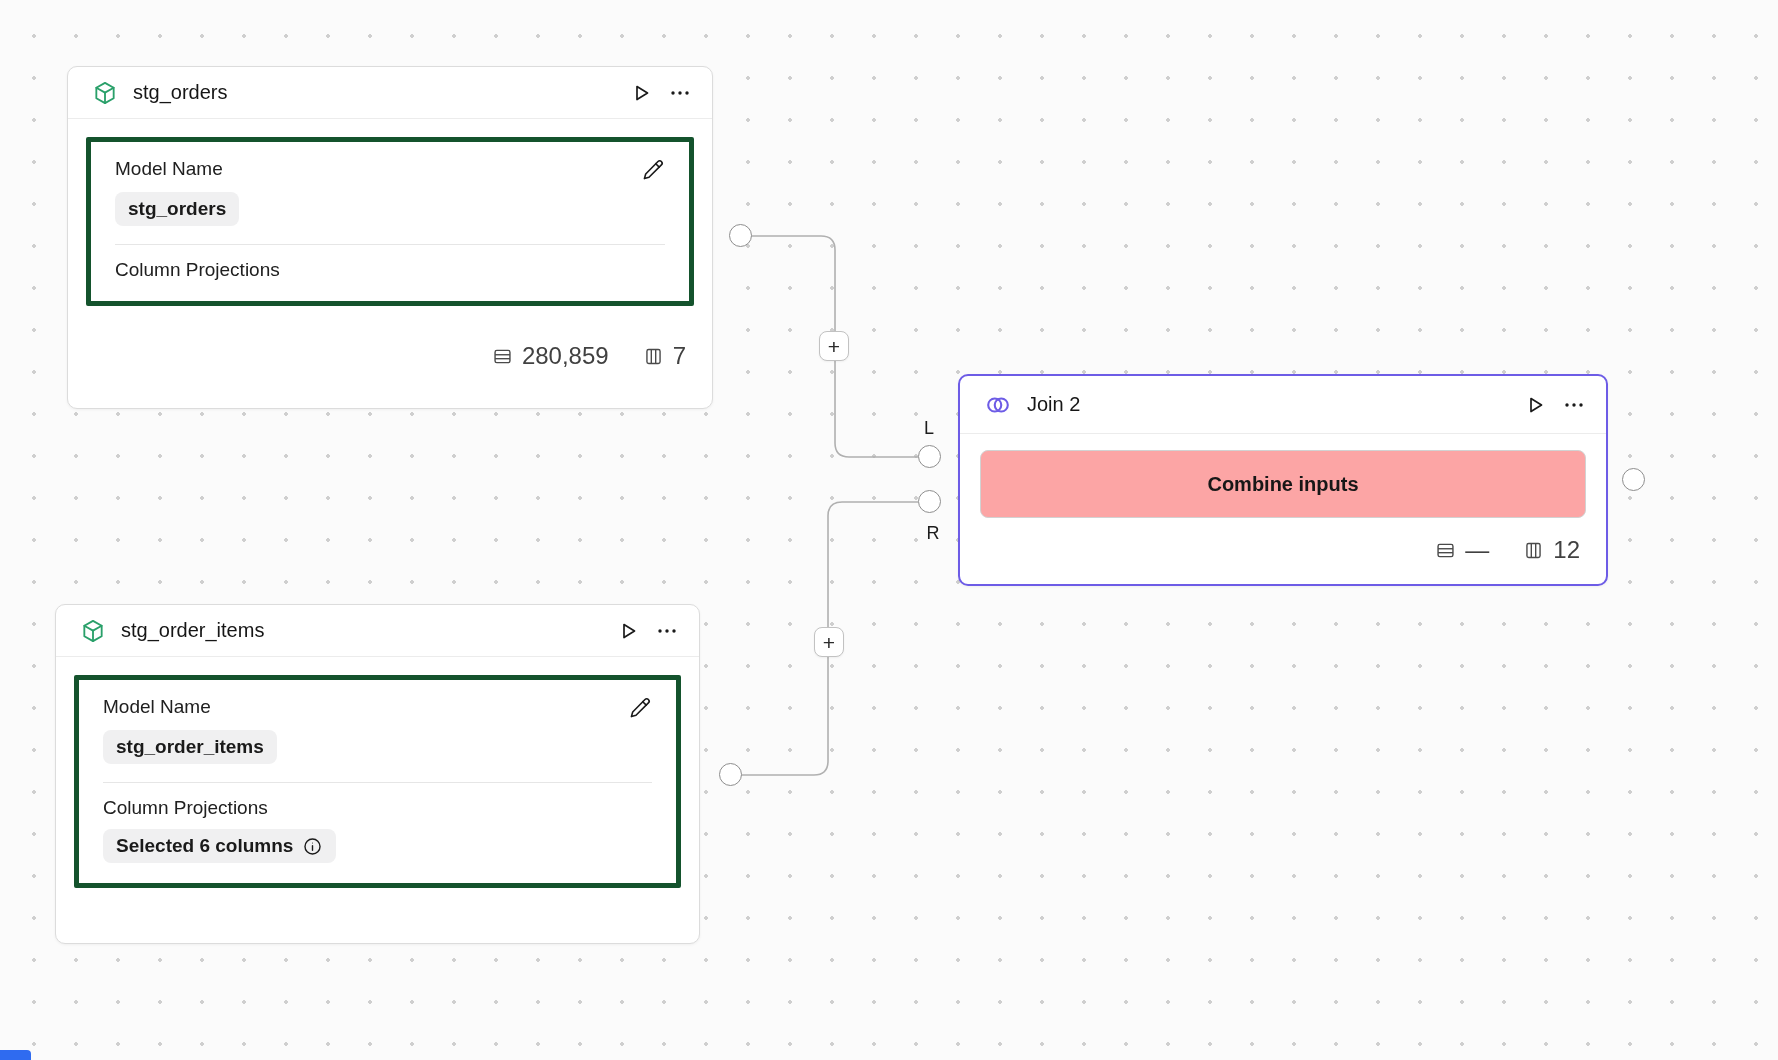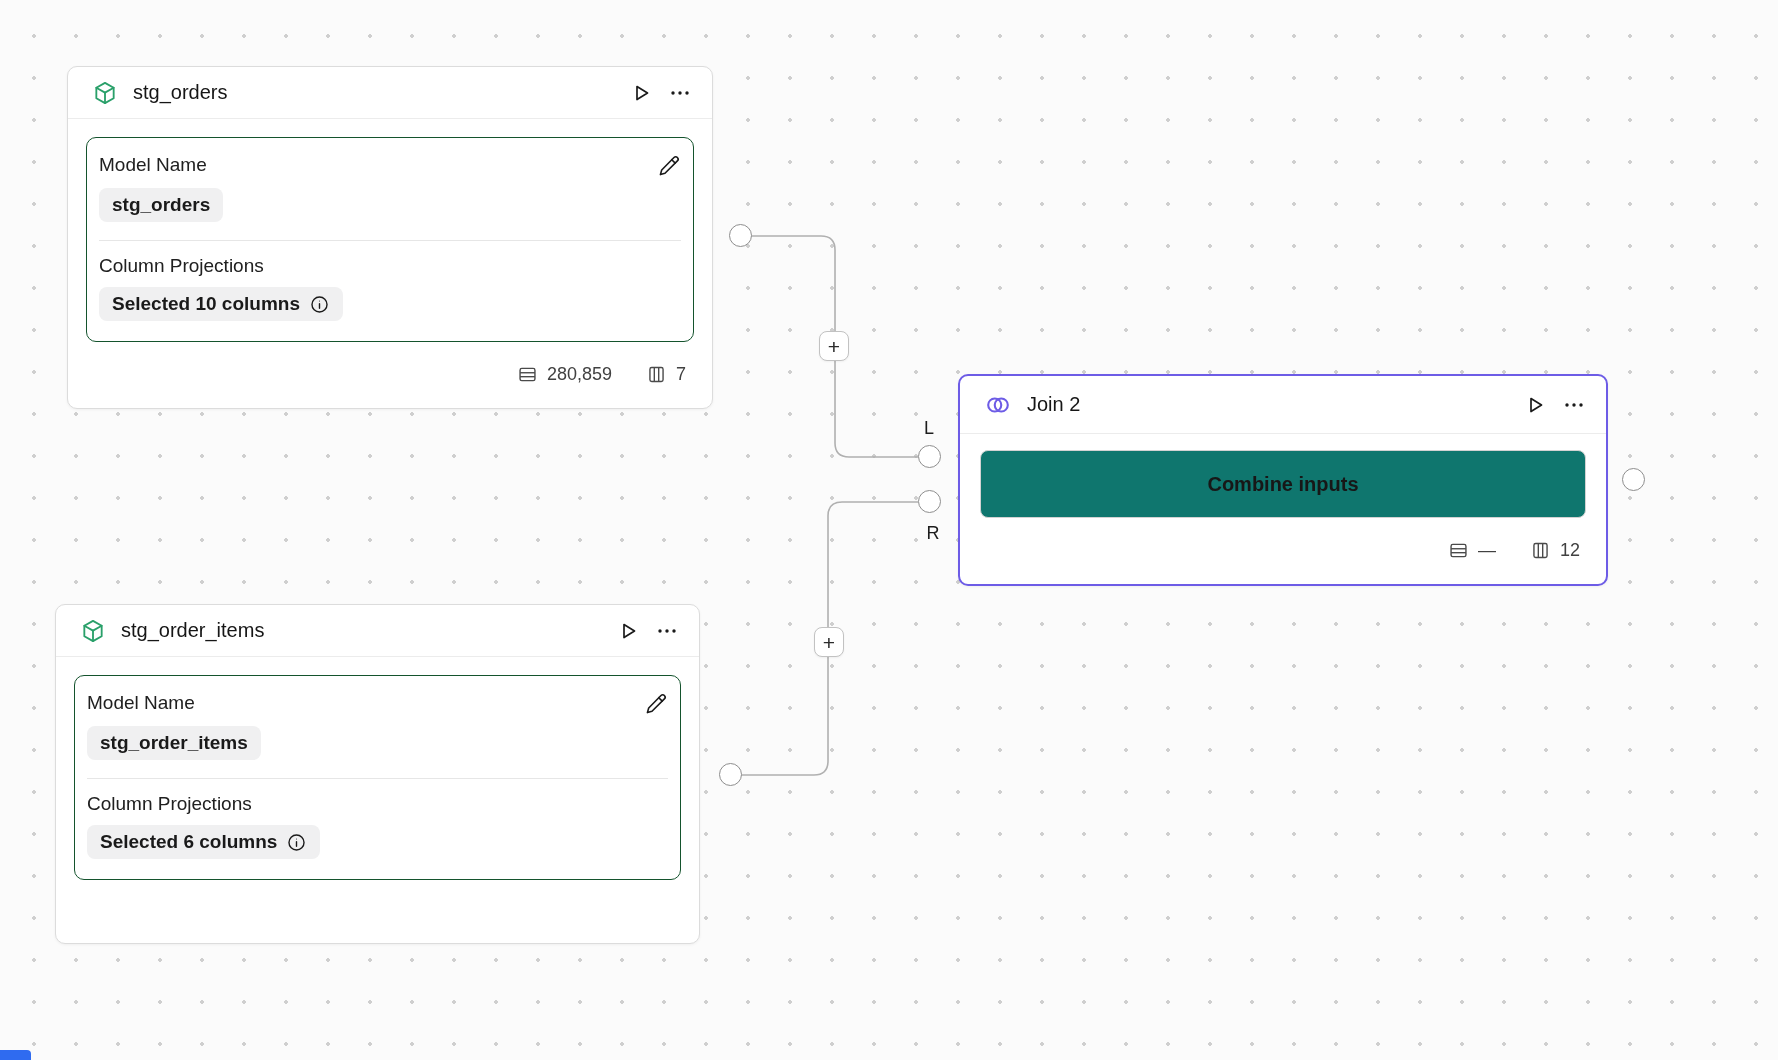--- a/index.html
+++ b/index.html
@@ -57,23 +57,23 @@
     display:inline-flex;align-items:center;justify-content:center;
     background:none;border:none;padding:0;margin:0;cursor:pointer;line-height:0;
     color:#1a1a1a;
   }
   .push-right{margin-left:auto;}
   .cube{color:var(--accent-green,#2aa06a);}
   .venn{color:var(--accent-purple,#6d5ce6);}
 
   .node-body{padding:18px 18px 0;}
   .inner-card{
-    border:1px solid #14532d;
-    border-radius:10px;
-    padding:16px 12px 20px;
+    border:5px solid #14532d;
+    border-radius:2px;
+    padding:16px 24px 20px;
     background:#fff;
   }
   .field-row{display:flex;justify-content:space-between;align-items:flex-start;}
   .field-label{font-size:19px;color:#202020;}
   .badge{
     display:inline-flex;align-items:center;gap:9px;
     background:var(--badge-bg,#f0f0f1);
     border-radius:8px;
     padding:6px 13px;
     font-size:19px;font-weight:600;color:#1a1a1a;
@@ -82,28 +82,28 @@
   }
   .card-divider{border-top:1px solid #e6e6e6;margin:18px 0 14px;}
 
   .node-footer{
     flex:1;
     display:flex;align-items:center;justify-content:flex-end;
     gap:9px;
     padding:0 26px 2px;
     color:#4a4a4a;
   }
-  .stat-value{font-size:18px;color:#414141;font-weight:500;}
+  .stat-value{font-size:24px;color:#414141;font-weight:500;}
   .stat-gap{display:inline-block;width:16px;}
 
   .join-body{padding:16px 20px 0;}
   .combine-btn{
     width:100%;
     height:68px;
-    background:#0f766e;
+    background:#fca5a5;
     border:1px solid #d2d2d2;
     border-radius:8px;
     font-family:inherit;
     font-size:20px;font-weight:600;color:#171717;
     cursor:pointer;
   }
 
   .port{
     position:absolute;z-index:3;
     width:23px;height:23px;
@@ -181,30 +181,20 @@
               <path d="M17 3.5 a2.4 2.4 0 0 1 3.4 3.4 L8 19.3 L3.4 20.6 L4.7 16 Z"></path>
               <path d="M14.8 5.7 L18.2 9.1"></path>
             </svg>
           </button>
         </div>
         <span class="badge">
           <span>stg_orders</span>
         </span>
         <div class="card-divider"></div>
         <div class="field-label">Column Projections</div>
-        <span class="badge">
-          <span>Selected 10 columns</span>
-          <span class="icon">
-            <svg width="21" height="21" viewBox="0 0 24 24" fill="none" stroke="currentColor" stroke-width="1.6" stroke-linecap="round">
-              <circle cx="12" cy="12" r="8.6"></circle>
-              <path d="M12 11.2 V16.4"></path>
-              <circle cx="12" cy="7.9" r="0.6" fill="currentColor" stroke="none"></circle>
-            </svg>
-          </span>
-        </span>
       </div>
     </div>
     <footer class="node-footer">
       <span class="icon">
         <svg width="21" height="21" viewBox="0 0 24 24" fill="none" stroke="currentColor" stroke-width="1.6" stroke-linejoin="round">
           <rect x="3.5" y="5" width="17" height="14" rx="2"></rect>
           <path d="M3.5 10 H20.5"></path>
             <path d="M3.5 14.5 H20.5"></path>
         </svg>
       </span>

